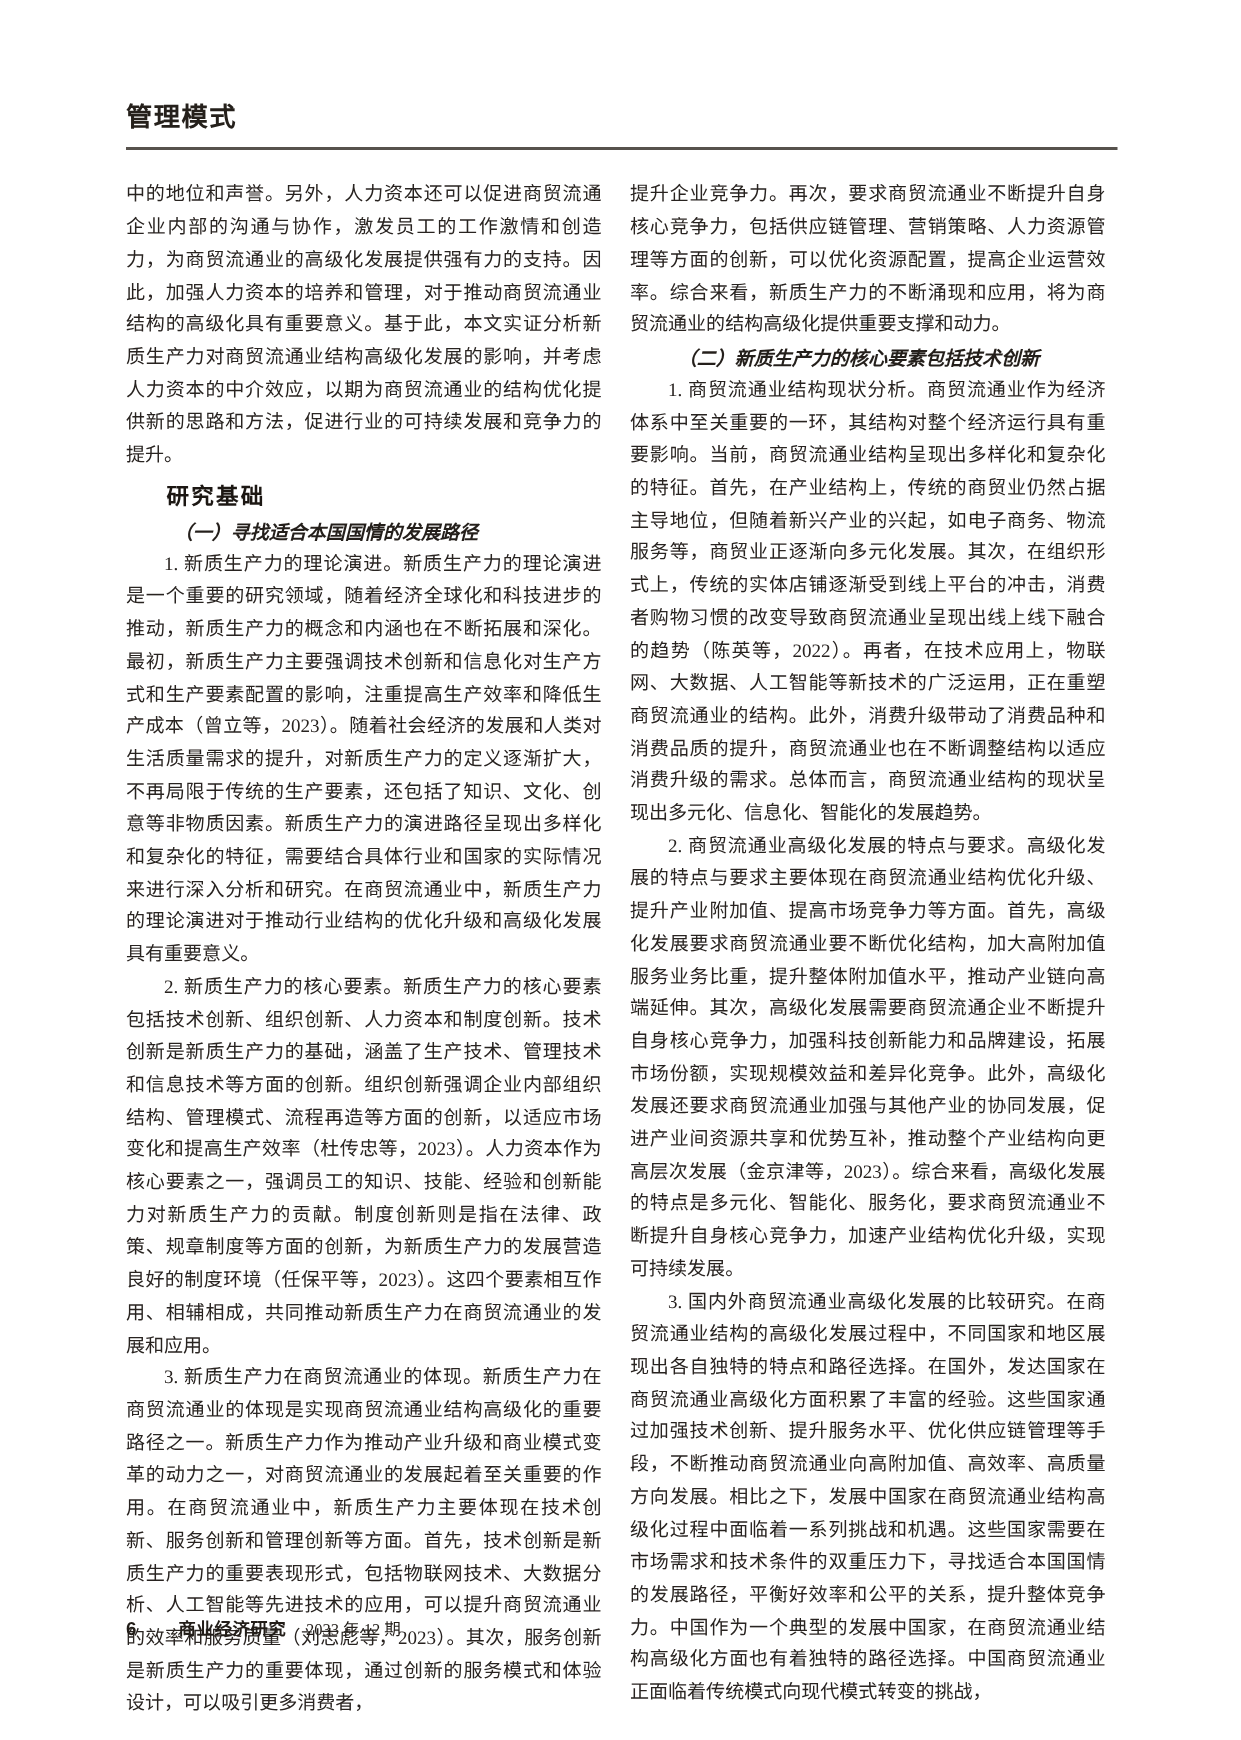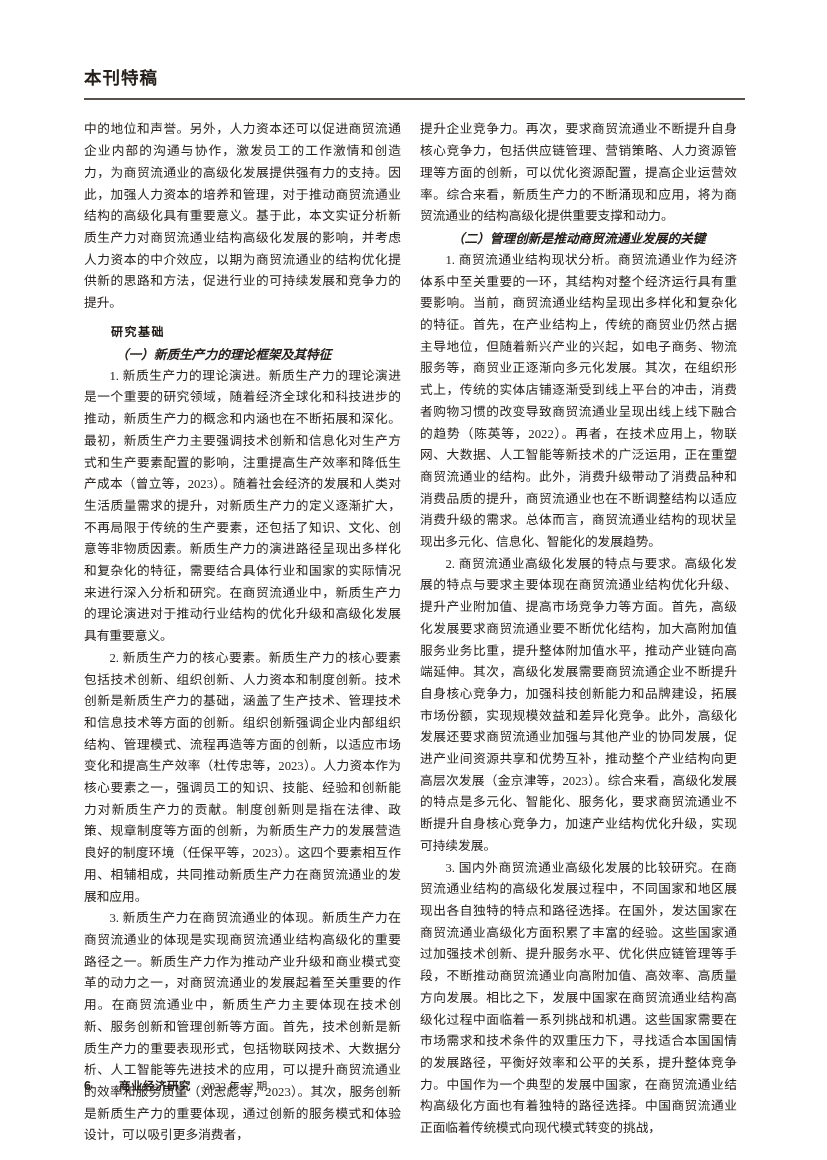--- a/index.html
+++ b/index.html
@@ -45,21 +45,21 @@
     font-size: 12.7px;
     line-height: 21.7px;
     text-align: justify;
     text-justify: inter-ideograph;
   }
   .para { text-indent: 2em; }
   .para-cont { text-indent: 0; }
   .section-heading {
     font-family: "Liberation Sans", "DejaVu Sans", sans-serif;
     font-weight: bold;
-    font-size: 12px;
+    font-size: 15px;
     letter-spacing: 1.5px;
     color: #1c1713;
     padding-left: 27px;
     line-height: 24px;
     margin-top: 5px;
     text-align: left;
   }
   .subsection-heading {
     font-style: italic;
     font-size: 12.7px;
@@ -95,38 +95,38 @@
     font-size: 11px;
     margin-left: 13px;
   }
 </style>
 </head>
 <body>
 
 <div class="page">
 
   <div>
-    <div class="kicker">本刊特稿</div>
+    <div class="kicker">管理模式</div>
     <div class="kicker-rule"></div>
   </div>
 
   <div class="columns">
 
     <div class="col">
       <p class="para-cont">中的地位和声誉。另外，人力资本还可以促进商贸流通企业内部的沟通与协作，激发员工的工作激情和创造力，为商贸流通业的高级化发展提供强有力的支持。因此，加强人力资本的培养和管理，对于推动商贸流通业结构的高级化具有重要意义。基于此，本文实证分析新质生产力对商贸流通业结构高级化发展的影响，并考虑人力资本的中介效应，以期为商贸流通业的结构优化提供新的思路和方法，促进行业的可持续发展和竞争力的提升。</p>
       <h2 class="section-heading">研究基础</h2>
-      <h3 class="subsection-heading">（一）新质生产力的理论框架及其特征</h3>
+      <h3 class="subsection-heading">（一）寻找适合本国国情的发展路径</h3>
       <p class="para">1. 新质生产力的理论演进。新质生产力的理论演进是一个重要的研究领域，随着经济全球化和科技进步的推动，新质生产力的概念和内涵也在不断拓展和深化。最初，新质生产力主要强调技术创新和信息化对生产方式和生产要素配置的影响，注重提高生产效率和降低生产成本（曾立等，2023）。随着社会经济的发展和人类对生活质量需求的提升，对新质生产力的定义逐渐扩大，不再局限于传统的生产要素，还包括了知识、文化、创意等非物质因素。新质生产力的演进路径呈现出多样化和复杂化的特征，需要结合具体行业和国家的实际情况来进行深入分析和研究。在商贸流通业中，新质生产力的理论演进对于推动行业结构的优化升级和高级化发展具有重要意义。</p>
       <p class="para">2. 新质生产力的核心要素。新质生产力的核心要素包括技术创新、组织创新、人力资本和制度创新。技术创新是新质生产力的基础，涵盖了生产技术、管理技术和信息技术等方面的创新。组织创新强调企业内部组织结构、管理模式、流程再造等方面的创新，以适应市场变化和提高生产效率（杜传忠等，2023）。人力资本作为核心要素之一，强调员工的知识、技能、经验和创新能力对新质生产力的贡献。制度创新则是指在法律、政策、规章制度等方面的创新，为新质生产力的发展营造良好的制度环境（任保平等，2023）。这四个要素相互作用、相辅相成，共同推动新质生产力在商贸流通业的发展和应用。</p>
       <p class="para">3. 新质生产力在商贸流通业的体现。新质生产力在商贸流通业的体现是实现商贸流通业结构高级化的重要路径之一。新质生产力作为推动产业升级和商业模式变革的动力之一，对商贸流通业的发展起着至关重要的作用。在商贸流通业中，新质生产力主要体现在技术创新、服务创新和管理创新等方面。首先，技术创新是新质生产力的重要表现形式，包括物联网技术、大数据分析、人工智能等先进技术的应用，可以提升商贸流通业的效率和服务质量（刘志彪等，2023）。其次，服务创新是新质生产力的重要体现，通过创新的服务模式和体验设计，可以吸引更多消费者，</p>
     </div>
 
     <div class="col">
       <p class="para-cont">提升企业竞争力。再次，要求商贸流通业不断提升自身核心竞争力，包括供应链管理、营销策略、人力资源管理等方面的创新，可以优化资源配置，提高企业运营效率。综合来看，新质生产力的不断涌现和应用，将为商贸流通业的结构高级化提供重要支撑和动力。</p>
-      <h3 class="subsection-heading">（二）管理创新是推动商贸流通业发展的关键</h3>
+      <h3 class="subsection-heading">（二）新质生产力的核心要素包括技术创新</h3>
       <p class="para">1. 商贸流通业结构现状分析。商贸流通业作为经济体系中至关重要的一环，其结构对整个经济运行具有重要影响。当前，商贸流通业结构呈现出多样化和复杂化的特征。首先，在产业结构上，传统的商贸业仍然占据主导地位，但随着新兴产业的兴起，如电子商务、物流服务等，商贸业正逐渐向多元化发展。其次，在组织形式上，传统的实体店铺逐渐受到线上平台的冲击，消费者购物习惯的改变导致商贸流通业呈现出线上线下融合的趋势（陈英等，2022）。再者，在技术应用上，物联网、大数据、人工智能等新技术的广泛运用，正在重塑商贸流通业的结构。此外，消费升级带动了消费品种和消费品质的提升，商贸流通业也在不断调整结构以适应消费升级的需求。总体而言，商贸流通业结构的现状呈现出多元化、信息化、智能化的发展趋势。</p>
       <p class="para">2. 商贸流通业高级化发展的特点与要求。高级化发展的特点与要求主要体现在商贸流通业结构优化升级、提升产业附加值、提高市场竞争力等方面。首先，高级化发展要求商贸流通业要不断优化结构，加大高附加值服务业务比重，提升整体附加值水平，推动产业链向高端延伸。其次，高级化发展需要商贸流通企业不断提升自身核心竞争力，加强科技创新能力和品牌建设，拓展市场份额，实现规模效益和差异化竞争。此外，高级化发展还要求商贸流通业加强与其他产业的协同发展，促进产业间资源共享和优势互补，推动整个产业结构向更高层次发展（金京津等，2023）。综合来看，高级化发展的特点是多元化、智能化、服务化，要求商贸流通业不断提升自身核心竞争力，加速产业结构优化升级，实现可持续发展。</p>
       <p class="para">3. 国内外商贸流通业高级化发展的比较研究。在商贸流通业结构的高级化发展过程中，不同国家和地区展现出各自独特的特点和路径选择。在国外，发达国家在商贸流通业高级化方面积累了丰富的经验。这些国家通过加强技术创新、提升服务水平、优化供应链管理等手段，不断推动商贸流通业向高附加值、高效率、高质量方向发展。相比之下，发展中国家在商贸流通业结构高级化过程中面临着一系列挑战和机遇。这些国家需要在市场需求和技术条件的双重压力下，寻找适合本国国情的发展路径，平衡好效率和公平的关系，提升整体竞争力。中国作为一个典型的发展中国家，在商贸流通业结构高级化方面也有着独特的路径选择。中国商贸流通业正面临着传统模式向现代模式转变的挑战，</p>
     </div>
 
   </div>
 
   <div class="footer">
     <span class="page-num">6</span>
     <span class="journal">商业经济研究</span>

